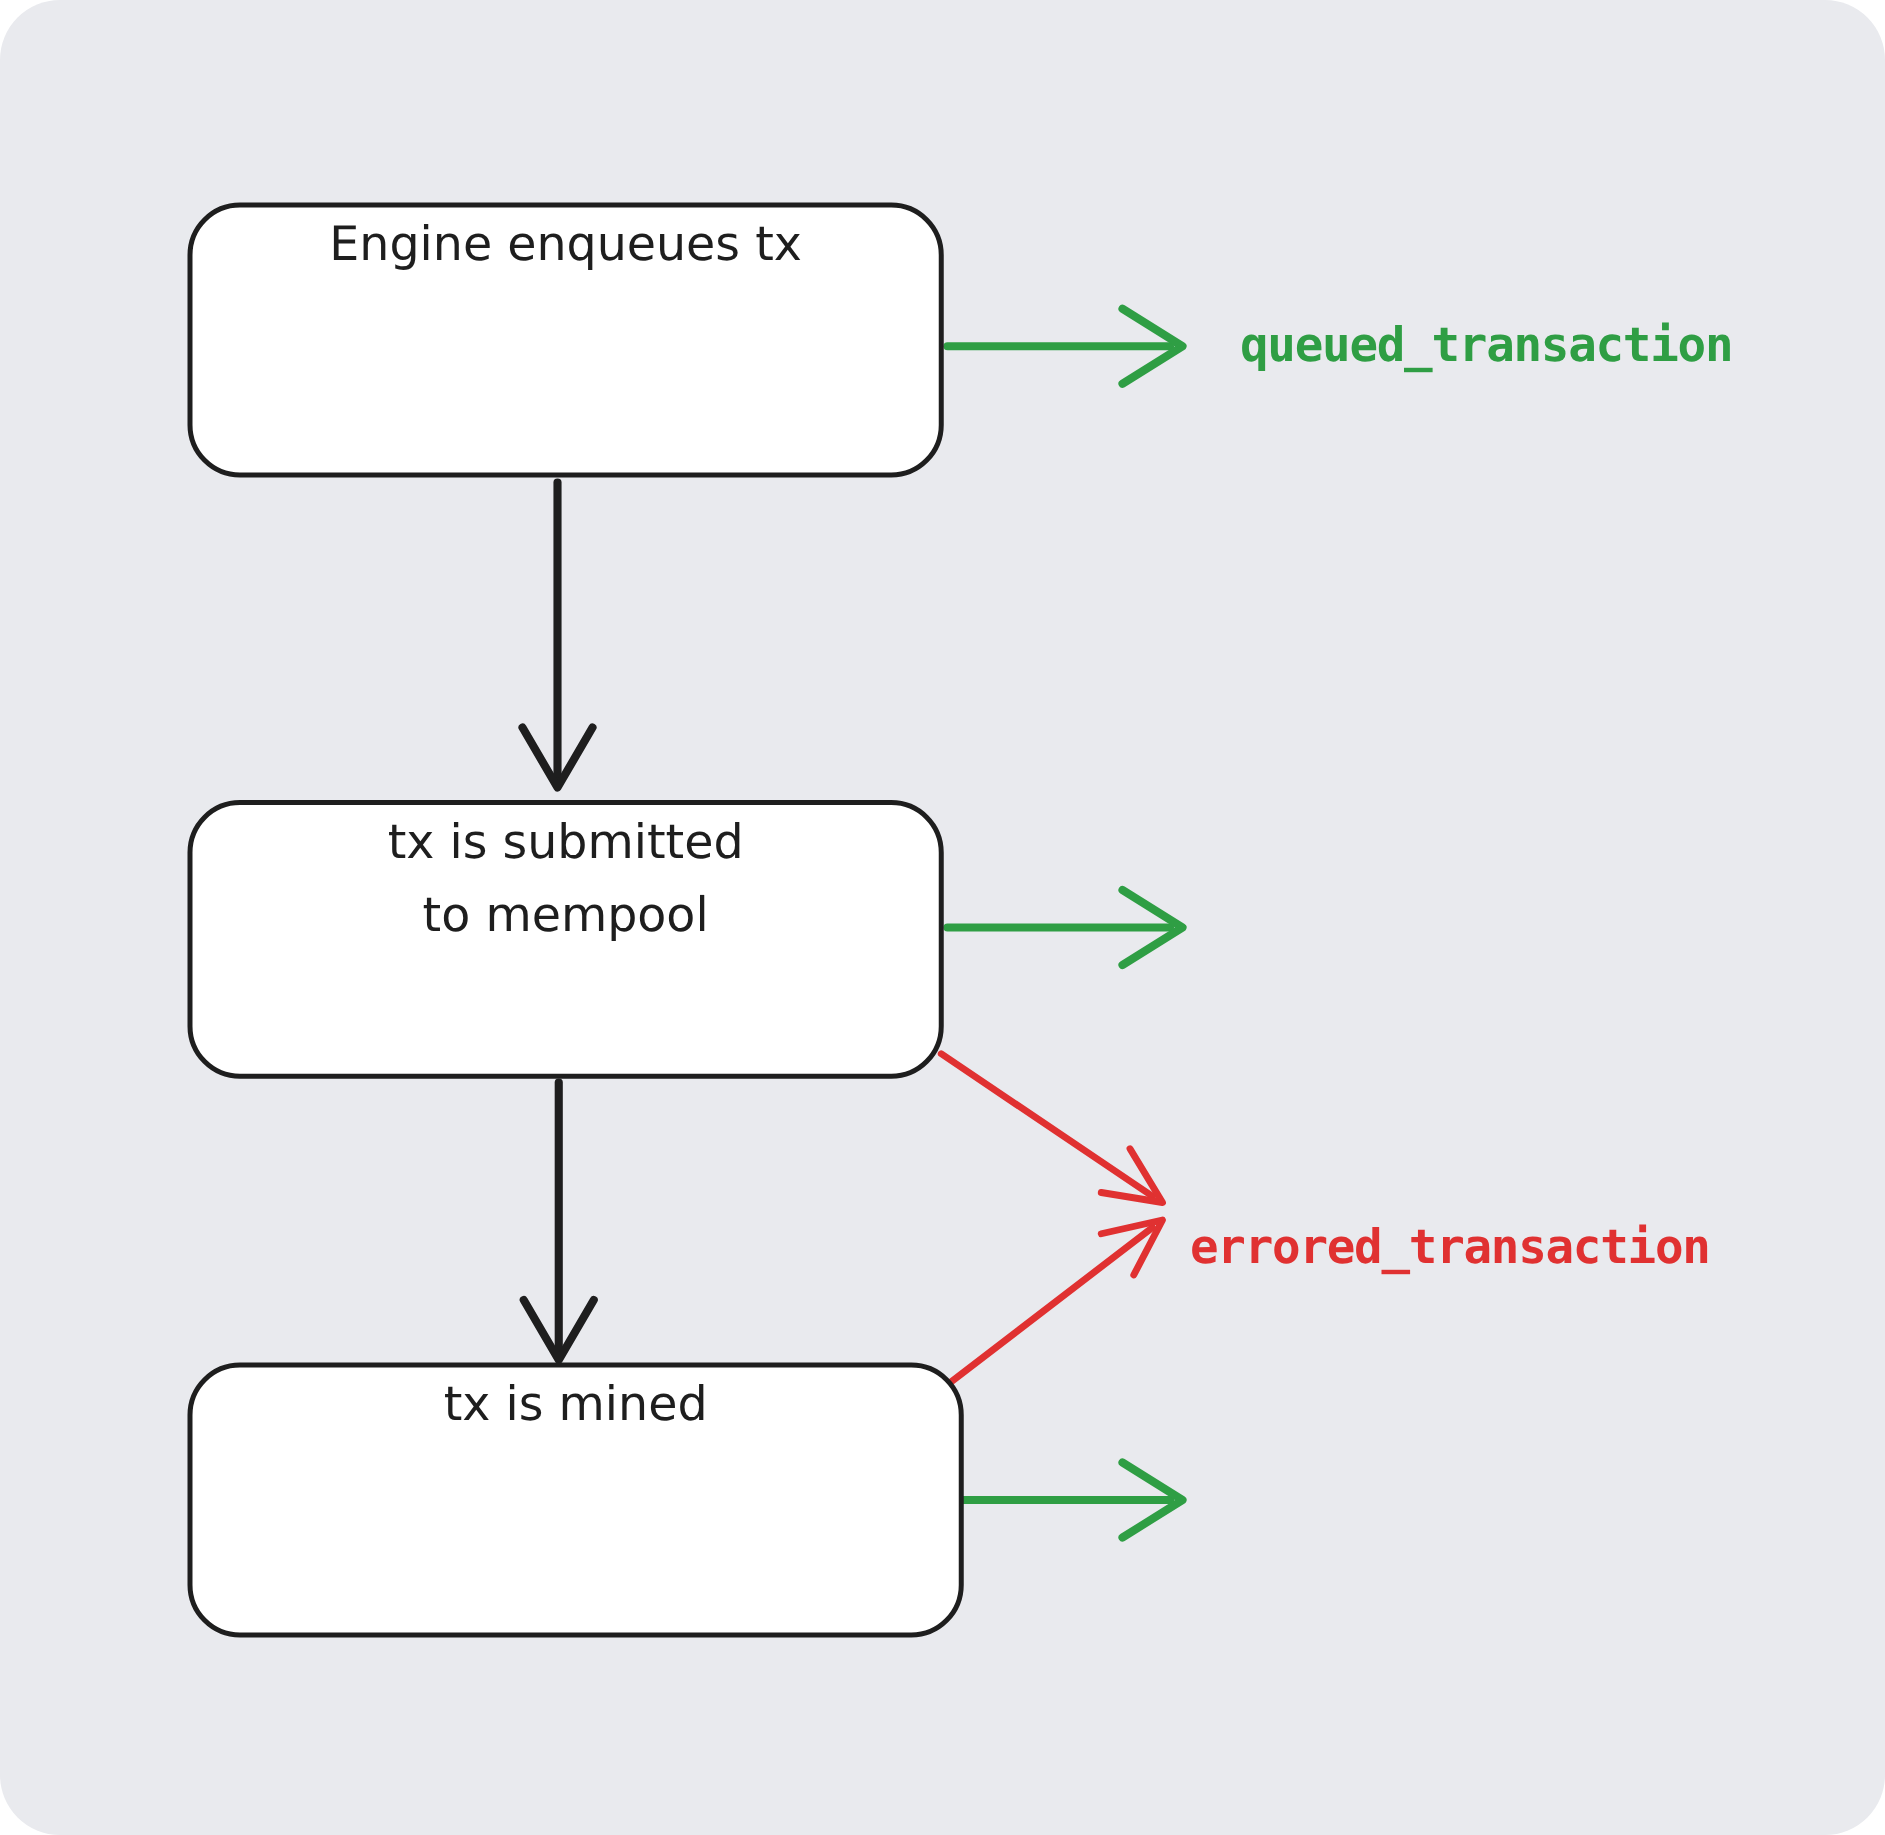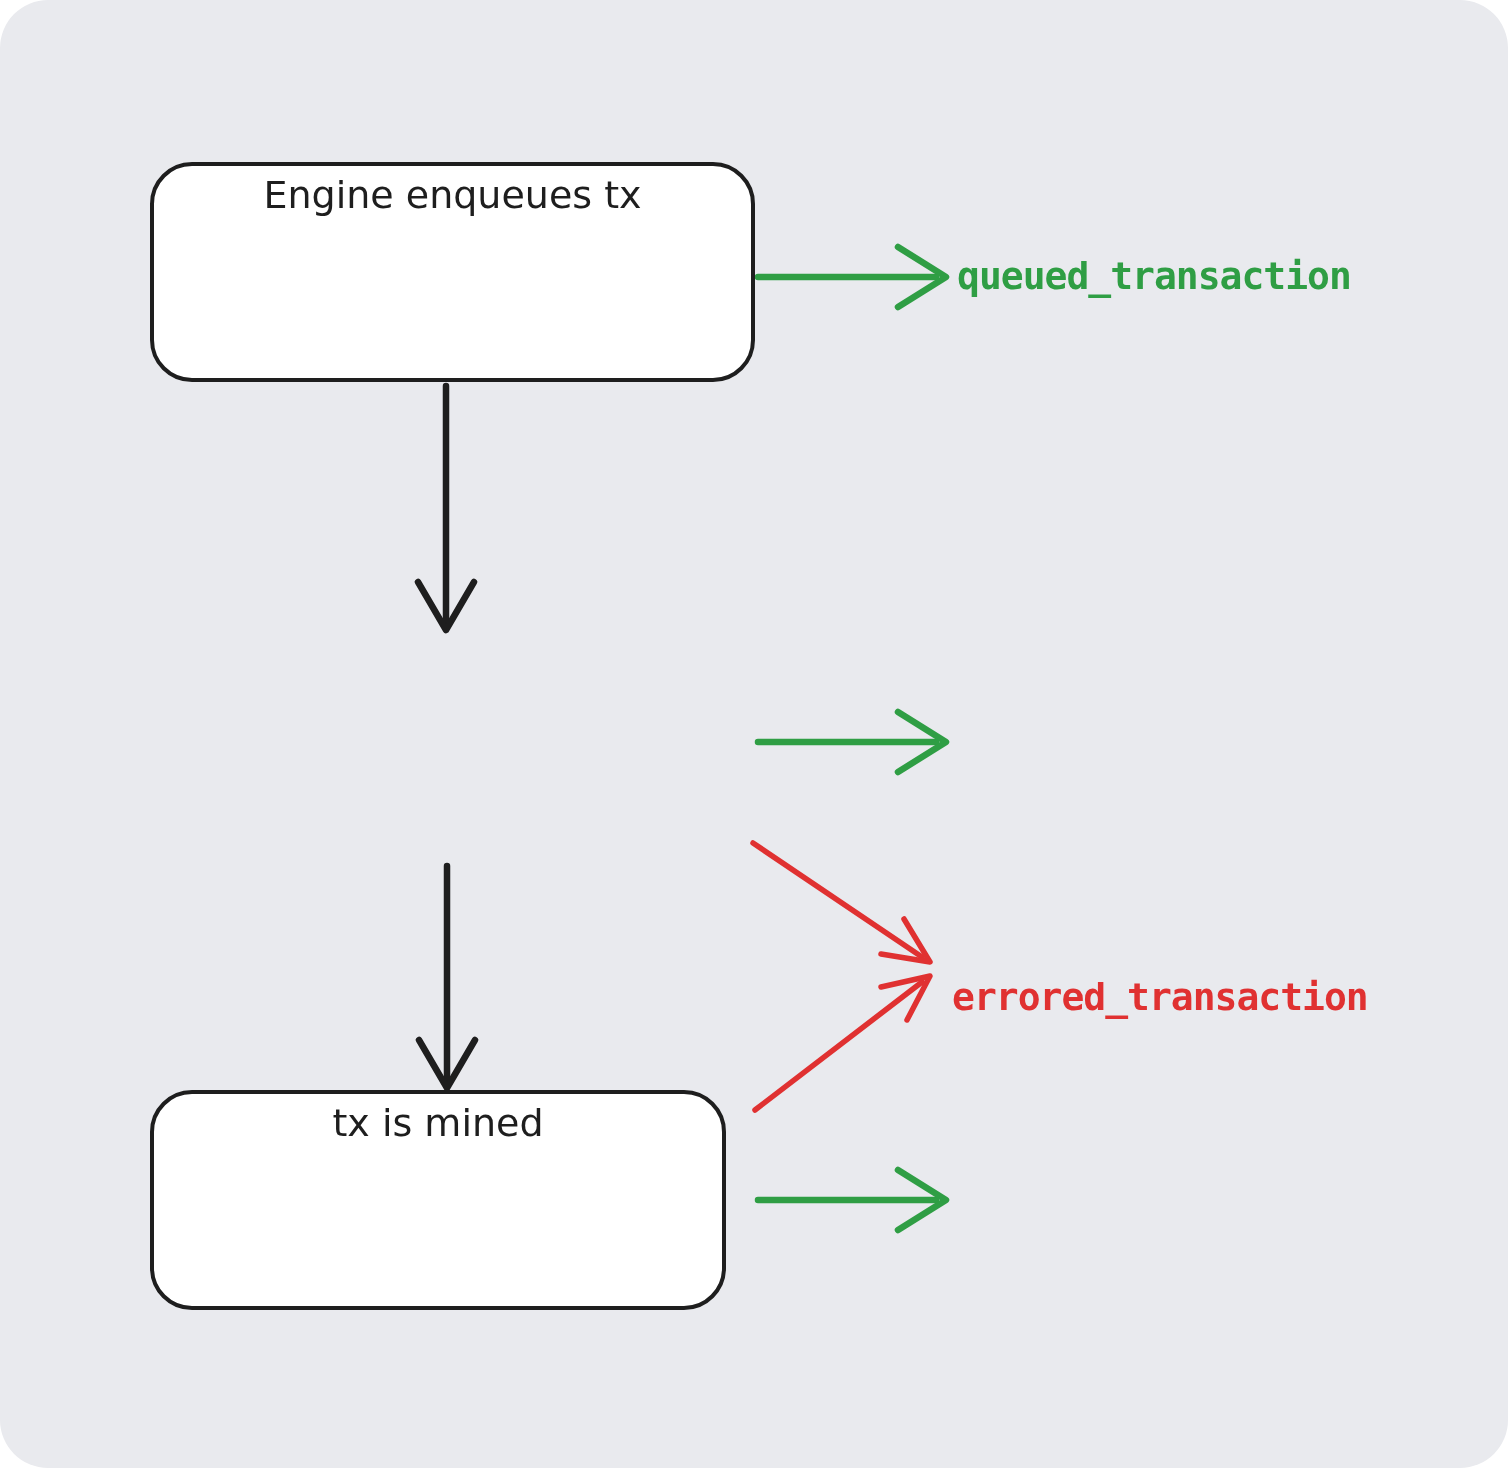--- a/index.html
+++ b/index.html
@@ -50,27 +50,27 @@
   }
   .event-label {
     position: absolute;
     transform: translateY(-52%);
     font-family: "DejaVu Sans Mono", monospace;
     font-weight: bold;
     font-size: 38px;
     letter-spacing: -1px;
     white-space: nowrap;
   }
-  .event-green { color: var(--green, #2f9e44); }
+  .event-green { color: var(--green, #2f9e44); margin-left: 35px; }
   .event-red   { color: var(--red, #e03131); margin-top: 30px; }
 
   
   .node-enqueue { left: 150px; top: 162px;  width: 605px; height: 220px; }
   .node-submit  { left: 150px; top: 640px;  width: 605px; height: 223px; }
-  .node-mined   { left: 150px; top: 1090px; width: 576px; height: 220px; }
+  .node-mined   { left: 150px; top: 1090px; width: 621px; height: 220px; }
 
   
   .label-queued  { left: 957px; top: 277px; }
   .label-sent    { left: 957px; top: 742px; }
   .label-errored { left: 952px; top: 968px; }
   .label-mined   { left: 957px; top: 1200px; }
 </style>
 </head>
 <body>
 
@@ -111,20 +111,24 @@
     <g class="stroke-green">
       <path d="M758,1200 L936,1200"></path>
       <path d="M898,1170 L946,1200 L898,1230"></path>
     </g>
   </svg>
 
   <div class="node node-enqueue">
     <span>Engine enqueues tx</span>
   </div>
 
+  <div class="node node-submit">
+    <span>tx is submitted
+to mempool</span>
+  </div>
 
   <div class="node node-mined">
     <span>tx is mined</span>
   </div>
 
   <div class="event-label event-green label-queued">queued_transaction</div>
 
 
   <div class="event-label event-red label-errored">errored_transaction</div>
 

